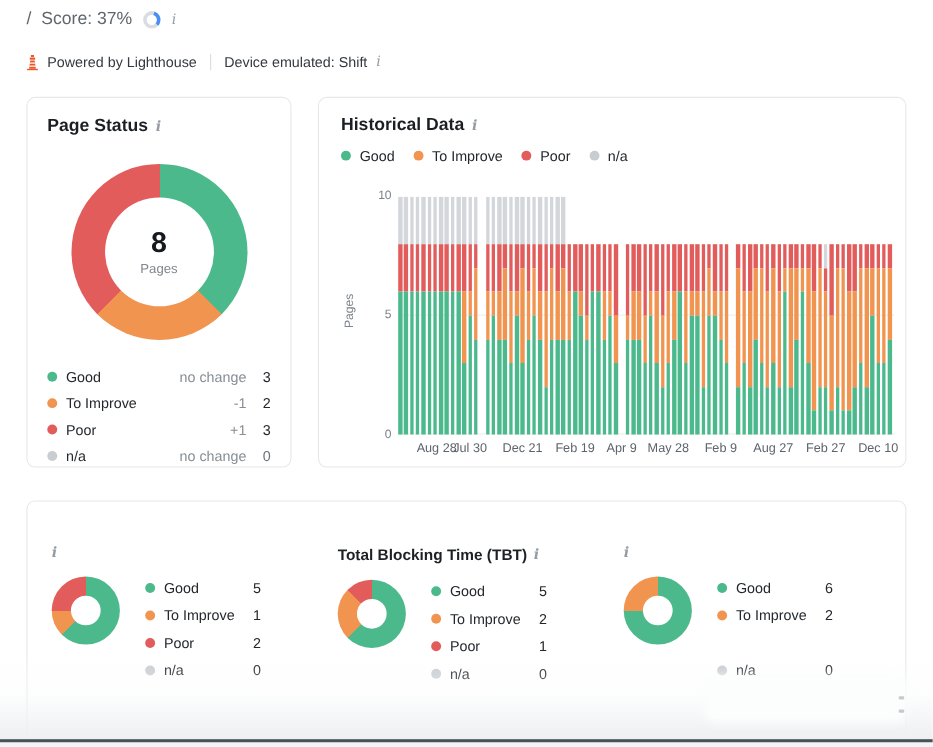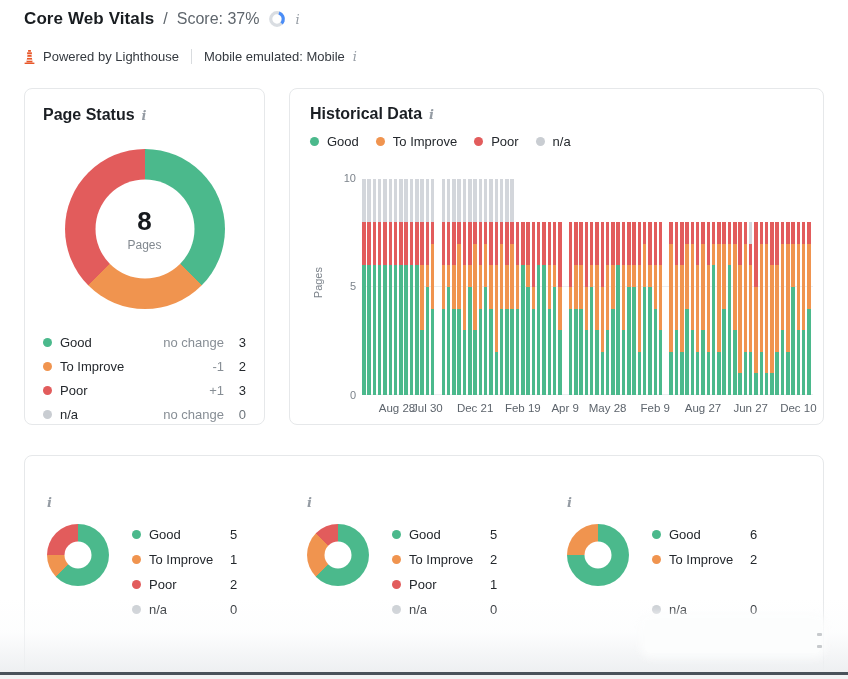--- a/index.html
+++ b/index.html
@@ -68,21 +68,20 @@
   .white-patch{position:absolute;left:645px;top:620px;width:176px;height:33px;background:#fcfdfd;
     border-radius:6px;box-shadow:0 0 9px 5px rgba(252,253,253,0.92);}
   .patch-mark{position:absolute;width:5px;height:3px;background:#9aa0a6;opacity:.55;border-radius:1px;}
   .bottom-line{position:absolute;left:0;top:672px;width:848px;height:3px;background:#49525a;}
   .bottom-strip{position:absolute;left:0;top:675px;width:848px;height:4px;background:#f2f4f5;}
 </style>
 </head>
 <body>
 
 <div class="header">
-  <span class="title">Core Web Vitals</span>
   <span class="score">/</span>
   <span class="score">Score: 37%</span>
   <span style="display:flex;">
     <svg width="18" height="18" viewBox="0 0 18 18">
       <circle cx="9" cy="9" r="6.3" fill="none" stroke="#d9dde2" stroke-width="3.2"></circle>
       <circle cx="9" cy="9" r="6.3" fill="none" stroke="#4a8df8" stroke-width="3.2" stroke-dasharray="12.5 27.1" stroke-linecap="butt" transform="rotate(-72 9 9)"></circle>
     </svg>
   </span>
   <span class="info">i</span>
 </div>
@@ -93,21 +92,21 @@
       <rect x="4.1" y="0" width="2.8" height="1.8" fill="#e8582b"></rect>
       <rect x="3.1" y="2.3" width="4.8" height="2" fill="#e8582b"></rect>
       <path d="M3.5 4.9 L7.5 4.9 L8.6 12.6 L2.4 12.6 Z" fill="#e8582b"></path>
       <rect x="2.6" y="6.8" width="5.8" height="1.1" fill="#ffffff"></rect>
       <rect x="2.5" y="9.6" width="6.1" height="1.1" fill="#ffffff"></rect>
       <rect x="0.6" y="12.6" width="9.8" height="1.4" fill="#e8582b"></rect>
     </svg>
   </span>
   <span>Powered by Lighthouse</span>
   <span class="vdiv"></span>
-  <span>Mobile emulated: Mobile</span>
+  <span>Device emulated: Shift</span>
   <span class="info">i</span>
 </div>
 
 <div class="card" id="card-page-status">
   <div class="card-title">
     <span>Page Status</span>
     <span class="info">i</span>
   </div>
   <div class="ps-donut-wrap">
     <div class="donut" id="ps-donut" style="background: conic-gradient(rgb(75, 185, 140) 0deg, rgb(75, 185, 140) 135deg, rgb(240, 148, 79) 135deg, rgb(240, 148, 79) 225deg, rgb(226, 92, 92) 225deg, rgb(226, 92, 92) 360deg);">
@@ -603,21 +602,21 @@
       </div>
     <div id="hd-xlabels">
         <span class="xlabel" style="left: 87px;">Aug 28</span>
         <span class="xlabel" style="left: 117.4px;">Jul 30</span>
         <span class="xlabel" style="left: 165.1px; text-align: right;">Dec 21</span>
         <span class="xlabel" style="left: 212.8px;">Feb 19</span>
         <span class="xlabel" style="left: 255.2px;">Apr 9</span>
         <span class="xlabel" style="left: 297.6px;">May 28</span>
         <span class="xlabel" style="left: 345.3px;">Feb 9</span>
         <span class="xlabel" style="left: 393px;">Aug 27</span>
-        <span class="xlabel" style="left: 440.7px;">Jun 27</span>
+        <span class="xlabel" style="left: 440.7px;">Feb 27</span>
         <span class="xlabel" style="left: 488.4px;">Dec 10</span>
       </div>
   </div>
 </div>
 
 <div class="card" id="card-metrics">
   <div class="m-grid" id="m-grid">
       <div class="m-col">
         <div class="m-col-title">
           <span class="info">i</span>
@@ -647,20 +646,21 @@
             <div class="m-row muted">
               <span class="dot" style="background:#c9cdd2"></span>
               <span>n/a</span>
               <span class="val">0</span>
             </div>
           </div>
         </div>
       </div>
       <div class="m-col">
         <div class="m-col-title">
+          <span>Total Blocking Time (TBT)</span>
           <span class="info">i</span>
         </div>
         <div class="m-body">
           <div class="m-donut-wrap">
             <div class="donut" style="background: conic-gradient(rgb(75, 185, 140) 0deg, rgb(75, 185, 140) 225deg, rgb(240, 148, 79) 225deg, rgb(240, 148, 79) 315deg, rgb(226, 92, 92) 315deg, rgb(226, 92, 92) 360deg);">
               <div class="hole"></div>
             </div>
           </div>
           <div class="m-legend">
             <div class="m-row">

